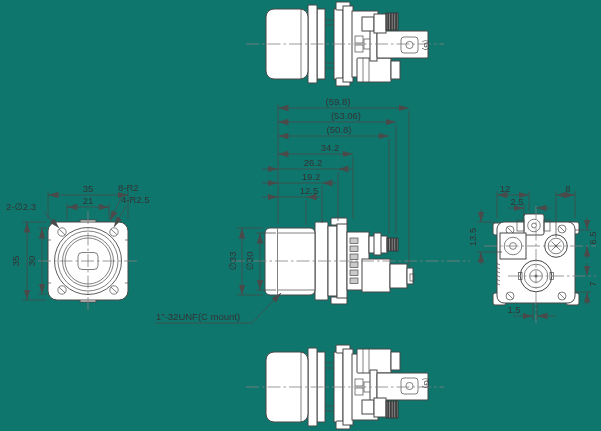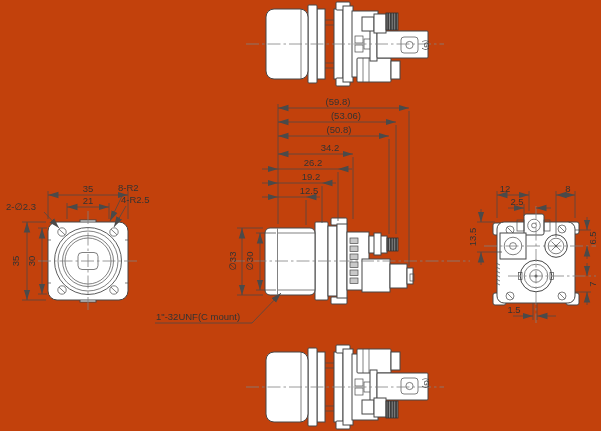--- a/index.html
+++ b/index.html
@@ -1,16 +1,16 @@
 <!DOCTYPE html>
 <html><head>
 <meta charset="utf-8">
 <style>
   html,body{margin:0;padding:0;background:#fff;}
-  .sheet{position:relative;width:601px;height:431px;background:#c2410c;overflow:hidden;}
+  .sheet{position:relative;width:601px;height:431px;background:#0f766e;overflow:hidden;}
   svg{display:block;}
   .o{fill:#fff;stroke:#474747;stroke-width:1;}
   .i{fill:none;stroke:#4a4a4a;stroke-width:0.7;}
   .ig{fill:#c9c9c9;stroke:#4a4a4a;stroke-width:0.7;}
   .dark{fill:url(#knurl);stroke:#333;stroke-width:0.8;}
   .c{fill:none;stroke:#828282;stroke-width:0.8;stroke-dasharray:13 3 2.5 3;}
   .d{fill:none;stroke:#4a4a4a;stroke-width:0.75;}
   .t{font-family:"Liberation Sans",sans-serif;font-size:9.5px;fill:#333;}
   .ts{font-size:7px;}
   .tm{text-anchor:middle;}

